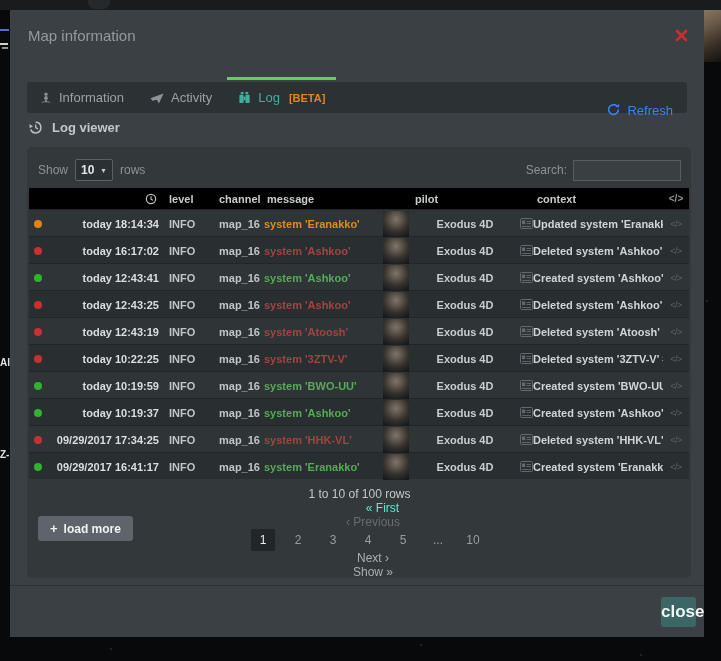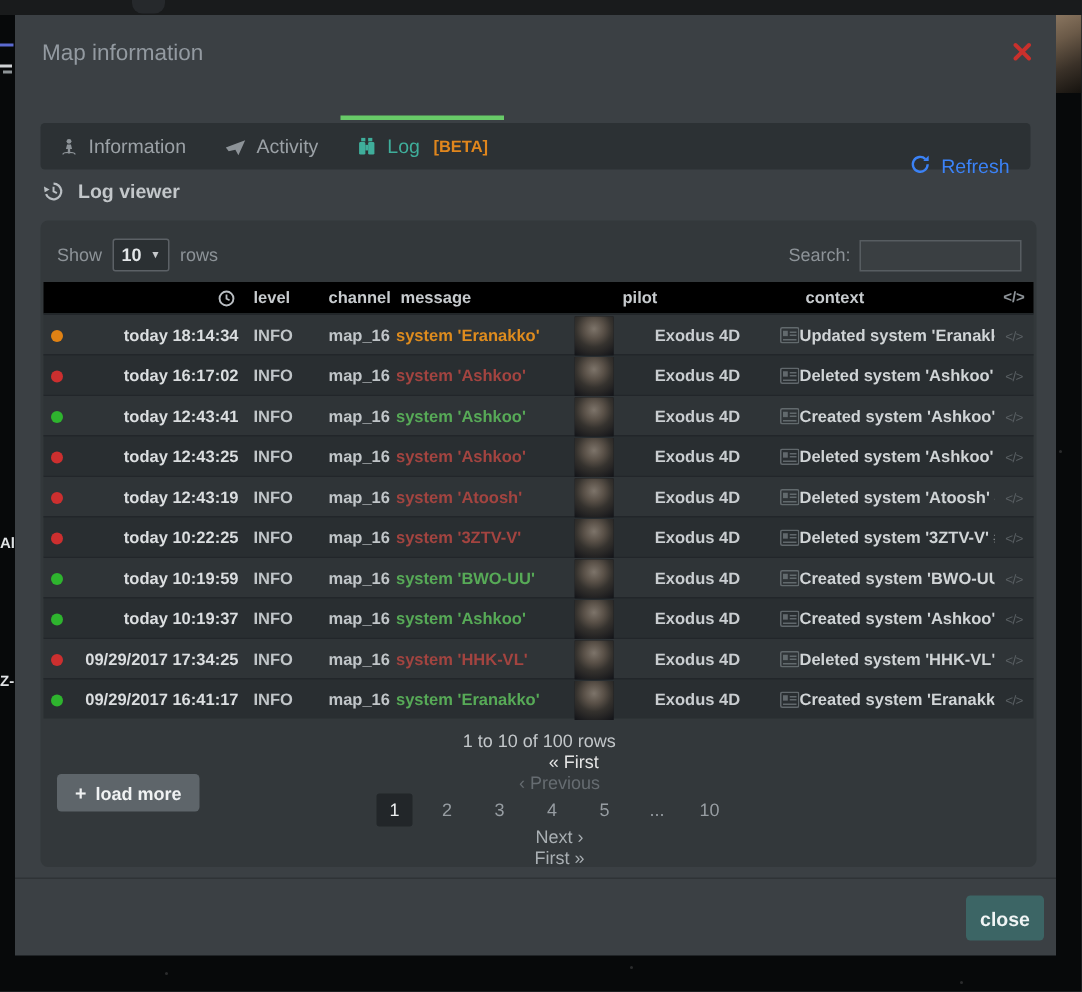--- a/index.html
+++ b/index.html
@@ -88,41 +88,41 @@
     background:#121316 radial-gradient(circle at 50% 32%, #7d746a 0%, #5a5148 30%, #35322e 55%, #15161a 95%); }
   .pilot-name { color:#c9cdd0; font-weight:bold; margin-right:6px; white-space:nowrap; }
   .card-ic { color:#757c81; opacity:.75; display:flex; cursor:pointer; }
   .context { color:#d0d4d6; font-weight:bold; white-space:nowrap; overflow:hidden; }
   .code { color:#5a6064; font-size:9px; text-align:center; letter-spacing:-0.5px; cursor:pointer; }
   
   .pager { position:absolute; left:12px; right:11px; top:340px; height:26px;
     display:flex; align-items:center; font-size:12px;flex-direction:column; }
   .pg-summary { color:#c3c7ca; }
   .pg-btn { cursor:pointer; white-space:nowrap; }
-  .pg-first { margin-left:46px; color:#e5e5e5; }
+  .pg-first { margin-left:46px; color:#5eead4; }
   .pg-prev  { margin-left:27px; color:#666c71; }
   .pg-pages { margin-left:17px; display:flex; gap:11px; align-items:center; }
   .pg-page { min-width:24px; height:22px; line-height:22px; text-align:center;
     color:#979da2; cursor:pointer; }
   .pg-page.active { background:#222629; border-radius:2px; color:#eceeef; }
   .pg-page.dots { cursor:default; }
   .pg-next { margin-left:27px; color:#a9afb3; }
   .pg-last { margin-left:27px; color:#a9afb3; }
   
   .load-more { position:absolute; left:11px; top:369px; height:25px; padding:0 12px;
     background:#5e656a; border:none; border-radius:3px; display:flex; align-items:center;
     gap:6px; color:#f0f2f3; font-size:12px; font-weight:bold; cursor:pointer;
     font-family:"Liberation Sans",sans-serif; }
   .plus { font-size:13px; font-weight:bold; }
   
   .modal-footer { position:absolute; left:0; right:0; bottom:0; height:52px;
     border-top:1px solid #2f3336; }
-  .close-btn { position:absolute; right:8px; top:11px; width:52px; height:30px;
+  .close-btn { position:absolute; right:8px; top:11px; width:35px; height:30px;
     background:#3c6565; border:none; border-radius:3px; color:#f0f4f4;
-    font-size:13px; font-weight:bold; cursor:pointer;
+    font-size:17px; font-weight:bold; cursor:pointer;
     font-family:"Liberation Sans",sans-serif; }
 </style>
 </head>
 <body>
 
 <div class="topbar"></div>
 <div class="topbar-tab"></div>
 <div class="bg-portrait"></div>
 <div class="bg-frag-line"></div>
 <div class="bg-frag-dash1"></div>
@@ -470,21 +470,21 @@
       <span class="pg-pages">
           <span class="pg-page active">1</span>
           <span class="pg-page">2</span>
           <span class="pg-page">3</span>
           <span class="pg-page">4</span>
           <span class="pg-page">5</span>
           <span class="pg-page dots">...</span>
           <span class="pg-page">10</span>
         </span>
       <span class="pg-btn pg-next">Next ›</span>
-      <span class="pg-btn pg-last">First »</span>
+      <span class="pg-btn pg-last">Show »</span>
     </div>
 
     <button class="load-more">
       <span class="plus">+</span>
       <span>load more</span>
     </button>
 
   </div>
 
   <div class="modal-footer">

